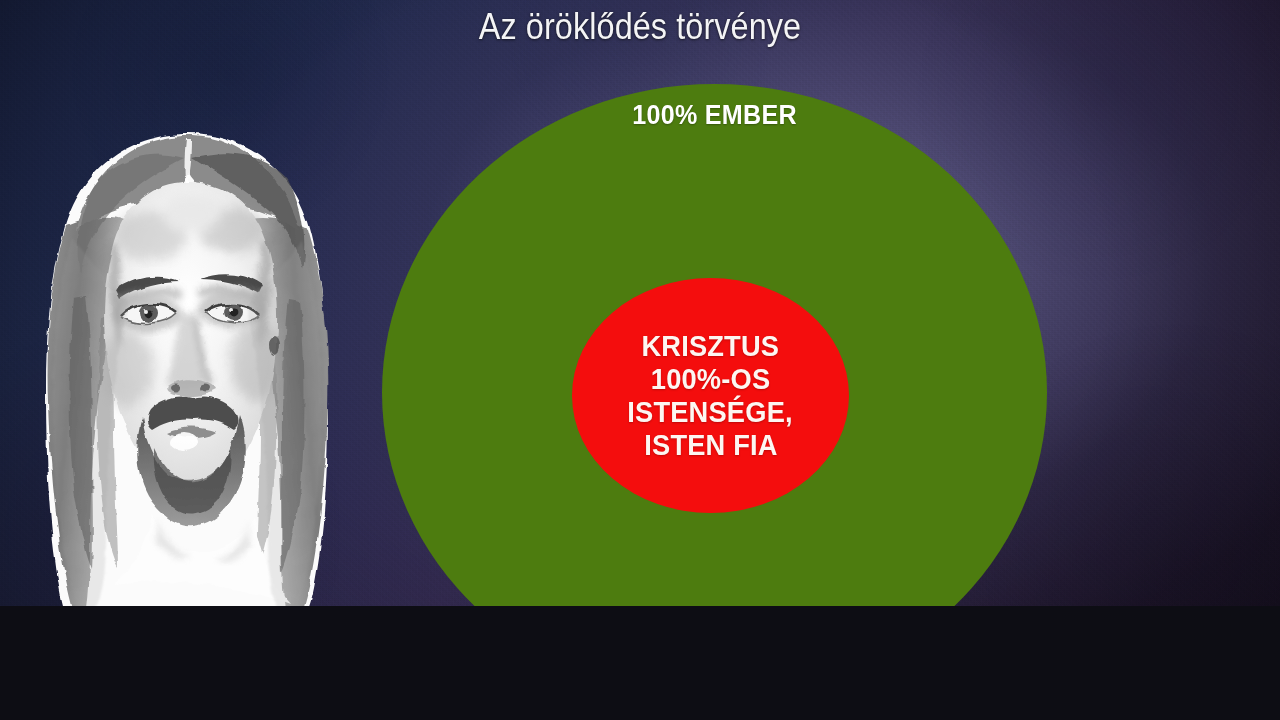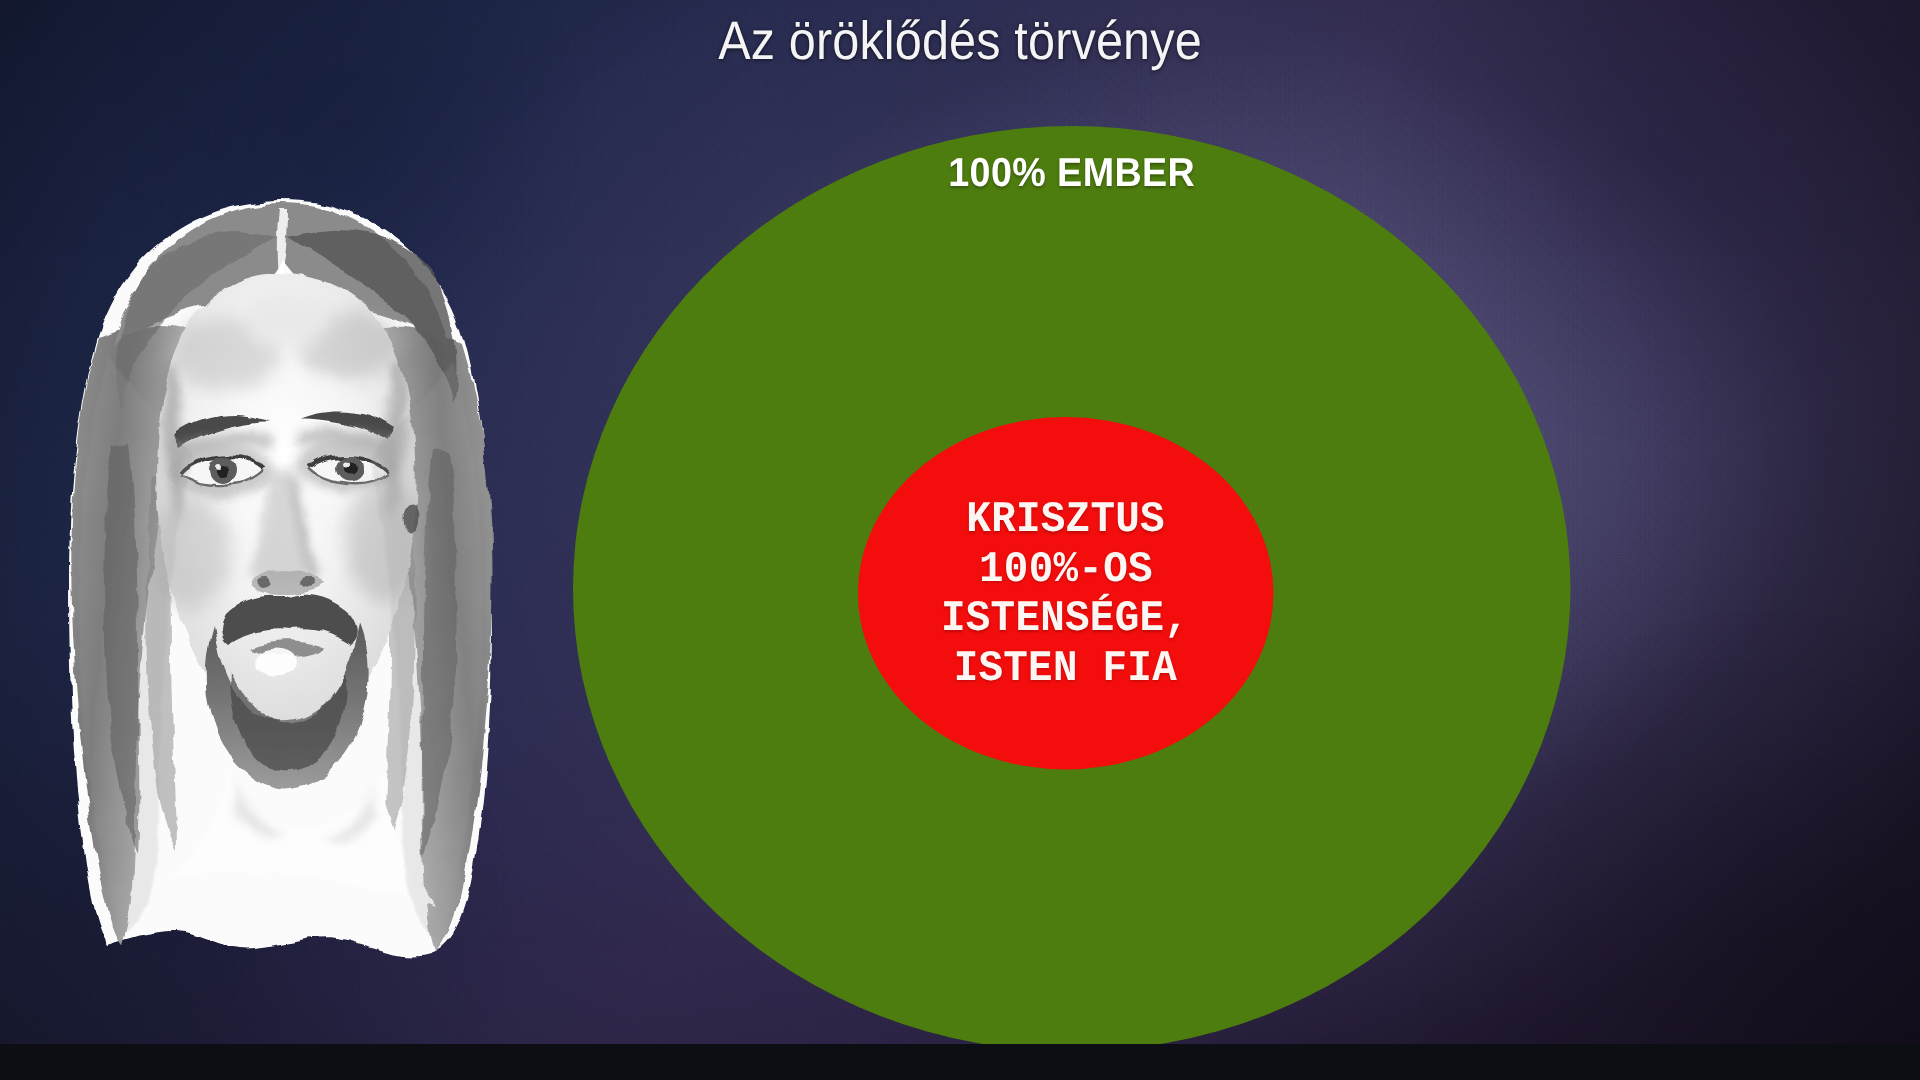--- a/index.html
+++ b/index.html
@@ -3,21 +3,21 @@
 <meta charset="utf-8">
 <style>
   html, body {
     margin: 0;
     padding: 0;
     background: #0d0d14;
   }
   #stage {
     position: relative;
     width: 1280px;
-    height: 696px;
+    height: 606px;
     overflow: hidden;
     font-family: "Liberation Sans", "DejaVu Sans", sans-serif;
     background: #232a4d;
   }
 
   
   .bg-base {
     position: absolute;
     inset: 0;
     background:
@@ -112,21 +112,20 @@
     left: 190px;
     top: 194px;
     width: 277px;
     height: 235px;
     border-radius: 50%;
     background: #f40d0d;
     display: flex;
     flex-direction: column;
     align-items: center;
     justify-content: center;
-    font-family: Liberation Mono, monospace;
   }
   .inner-line {
     color: #fdf6f2;
     font-size: 29px;
     font-weight: 700;
     line-height: 1.00;
     letter-spacing: 0.2px;
     transform: scaleX(0.94);
     text-shadow: 0 1px 2px rgba(90,0,0,0.35);
     white-space: nowrap;

